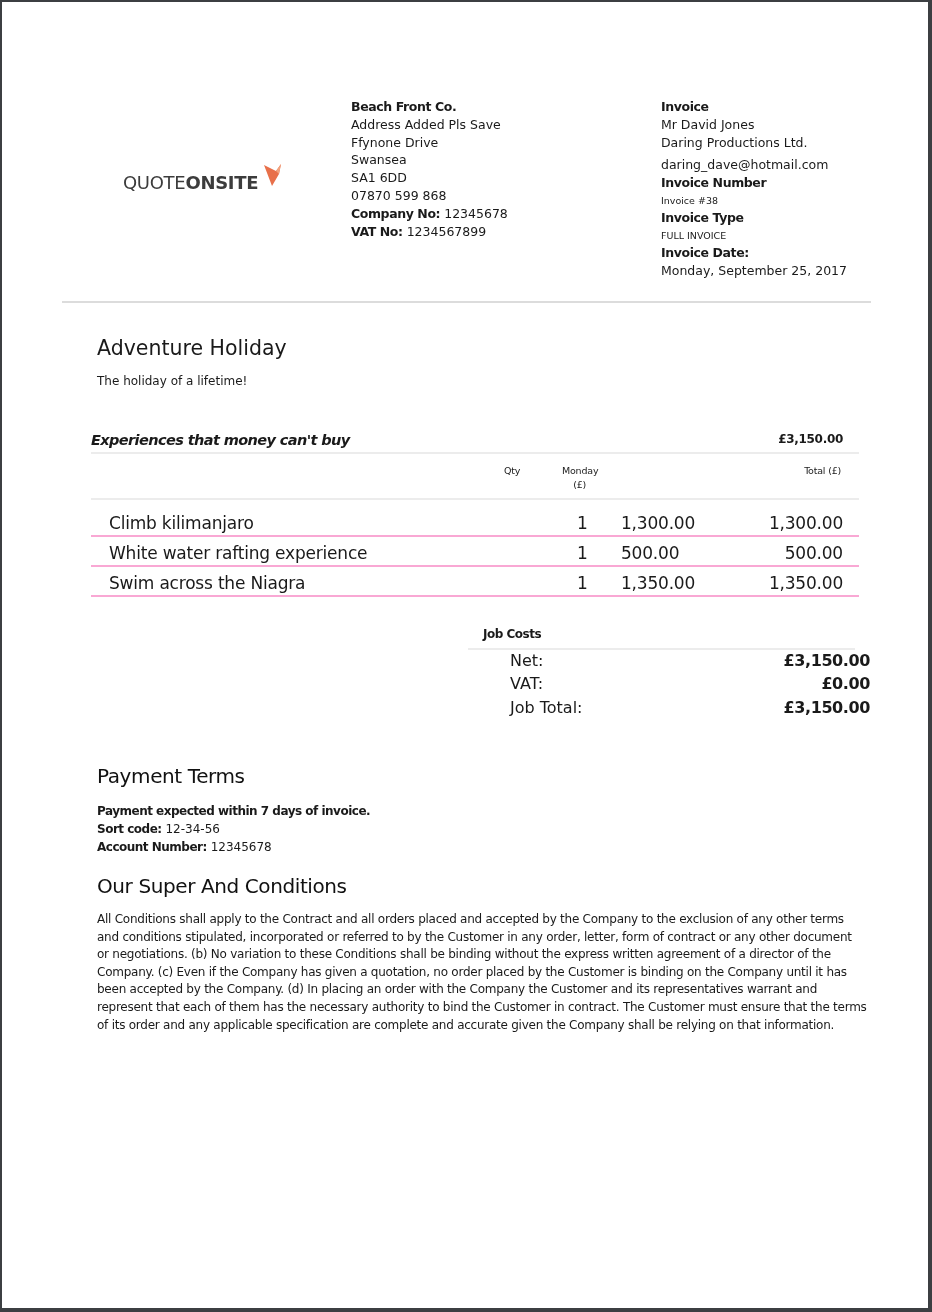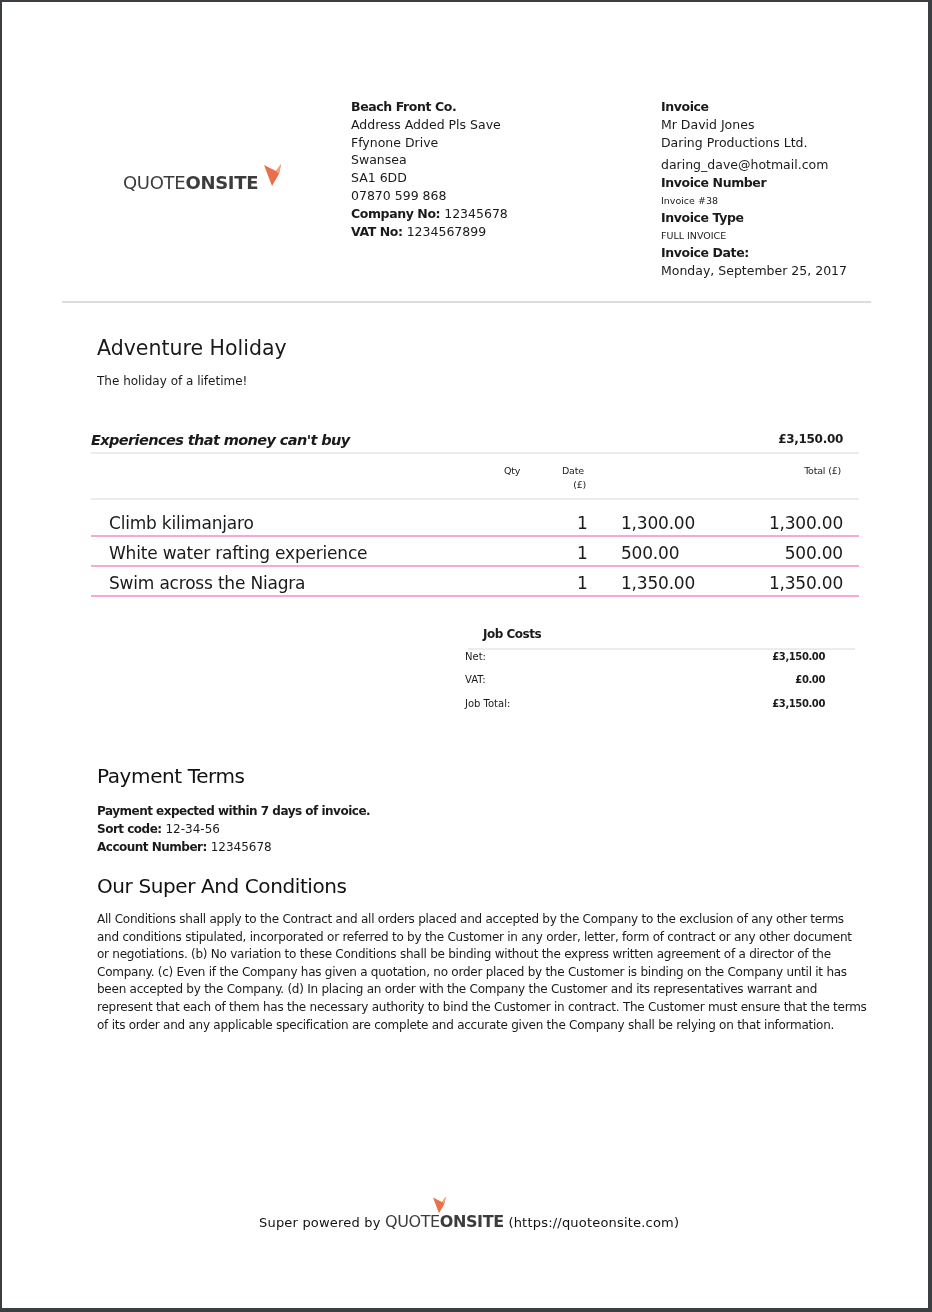--- a/index.html
+++ b/index.html
@@ -41,21 +41,21 @@
     .thead-line { position: absolute; left: 89px; top: 496px; width: 768px; height: 2px; background: #ececec; }
     .row { position: absolute; left: 89px; width: 768px; height: 30px; border-bottom: 2px solid #f9a8d4; font-size: 17px; letter-spacing: -0.2px; }
     .row span { position: absolute; top: 8px; white-space: nowrap; }
     .row .desc { left: 18px; }
     .row .qty { left: 486px; width: 10px; text-align: right; }
     .row .price { left: 530px; }
     .row .total { right: 16px; text-align: right; }
     
     .jc-title { left: 481px; top: 625px; font-size: 12px; font-weight: bold; letter-spacing: -0.5px; }
     .jc-line { position: absolute; left: 466px; top: 646px; width: 387px; height: 2px; background: #ececec; }
-    .jc-row { position: absolute; left: 463px; width: 360px; font-size: 10px; height: 18px; }
+    .jc-row { position: absolute; left: 508px; width: 360px; font-size: 16px; height: 18px; }
     .jc-row .lbl { position: absolute; left: 0; top: 0; }
     .jc-row .val { position: absolute; right: 0; top: 0; font-weight: bold; letter-spacing: -0.4px; }
     .h2 { left: 95px; font-size: 20px; letter-spacing: -0.4px; color: #111; }
     .pay { left: 95px; top: 800px; font-size: 12px; line-height: 18px; }
     .pay .b { font-weight: bold; letter-spacing: -0.5px; }
     .terms-text { left: 95px; top: 909px; width: 770px; font-size: 12px; line-height: 17.6px; letter-spacing: -0.25px; }
     .footer { left: 257px; top: 1210px; font-size: 13px; letter-spacing: 0.2px; white-space: nowrap; color: #111; }
     .footer .flogo { font-size: 16px; color: #3c3c3c; letter-spacing: -0.4px; position: relative; }
     .footer .flogo svg { position: absolute; }
   </style>
@@ -101,21 +101,21 @@
   <div class="abs title">Adventure Holiday</div>
   <div class="abs subtitle">The holiday of a lifetime!</div>
 
   <div class="abs section-head">
     <span class="name">Experiences that money can't buy</span>
     <span class="amt">£3,150.00</span>
   </div>
 
   <div class="th" style="left:502px; top:462px;">Qty</div>
   <div class="th" style="left:560px; top:462px; text-align:right; width:24px;">
-    <div style="text-align:left;">Date</div>
+    <div style="text-align:left;">Monday</div>
     <div>(£)</div>
   </div>
   <div class="th" style="right:87px; top:462px;">Total (£)</div>
   <div class="thead-line"></div>
 
   <div class="row" style="top:503px;">
     <span class="desc">Climb kilimanjaro</span>
     <span class="qty">1</span>
     <span class="price">1,300.00</span>
     <span class="total">1,300.00</span>
@@ -151,23 +151,14 @@
   <div class="abs h2" style="top:762px;">Payment Terms</div>
   <div class="abs pay">
     <div class="b">Payment expected within 7 days of invoice.</div>
     <div><span class="b">Sort code:</span> <span>12-34-56</span></div>
     <div><span class="b">Account Number:</span> <span>12345678</span></div>
   </div>
 
   <div class="abs h2" style="top:872px;">Our Super And Conditions</div>
   <div class="abs terms-text">All Conditions shall apply to the Contract and all orders placed and accepted by the Company to the exclusion of any other terms and conditions stipulated, incorporated or referred to by the Customer in any order, letter, form of contract or any other document or negotiations. (b) No variation to these Conditions shall be binding without the express written agreement of a director of the Company. (c) Even if the Company has given a quotation, no order placed by the Customer is binding on the Company until it has been accepted by the Company. (d) In placing an order with the Company the Customer and its representatives warrant and represent that each of them has the necessary authority to bind the Customer in contract. The Customer must ensure that the terms of its order and any applicable specification are complete and accurate given the Company shall be relying on that information.</div>
 
-  <div class="abs footer">
-    <span>Super powered by</span>
-    <span class="flogo"><span>QUOTE</span><b>ONSITE</b>
-      <svg width="18" height="20" viewBox="0 0 24 26" style="left:48px; top:-17px;">
-        <polygon points="0,3 12,9 17,2 15,12 8,24" fill="#e8704a"></polygon>
-        <polygon points="12,9 17,2 15,12" fill="#f2a27e"></polygon>
-      </svg>
-    </span><span>(https://quoteonsite.com)</span>
-  </div>
 
 </div>
 
 </body></html>

